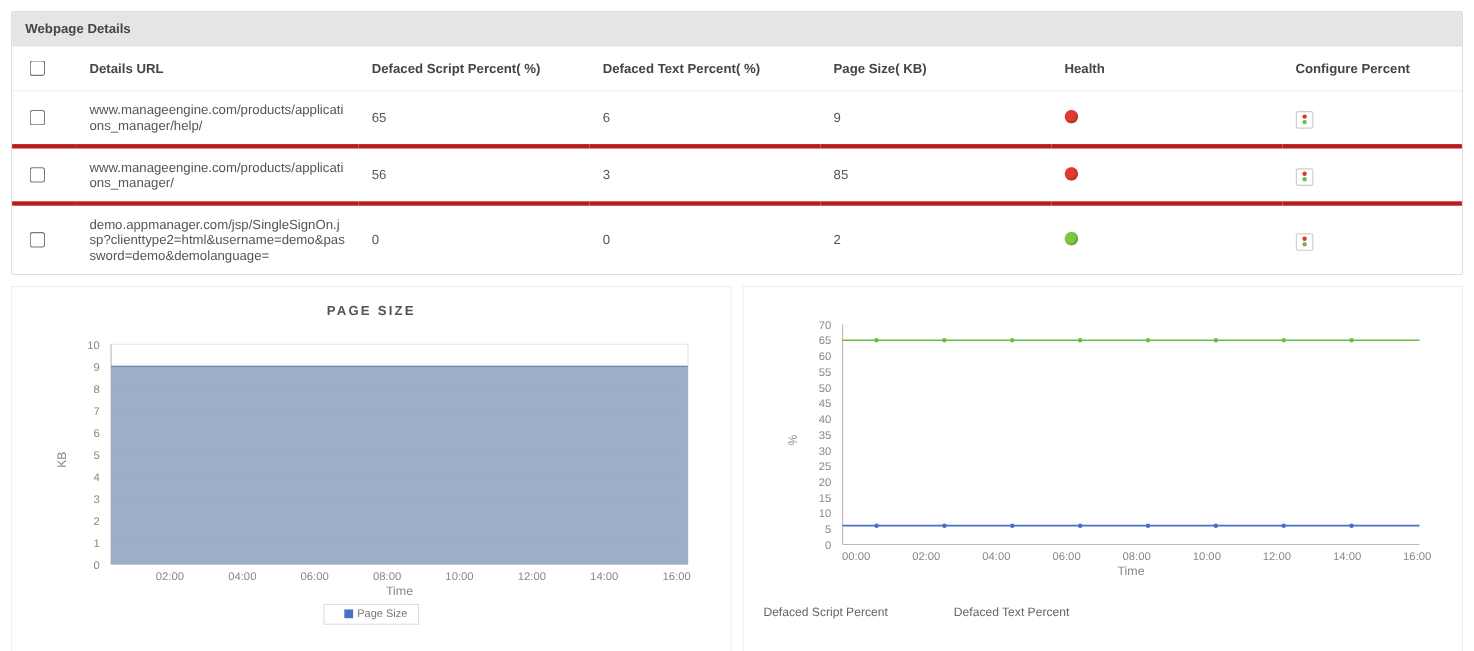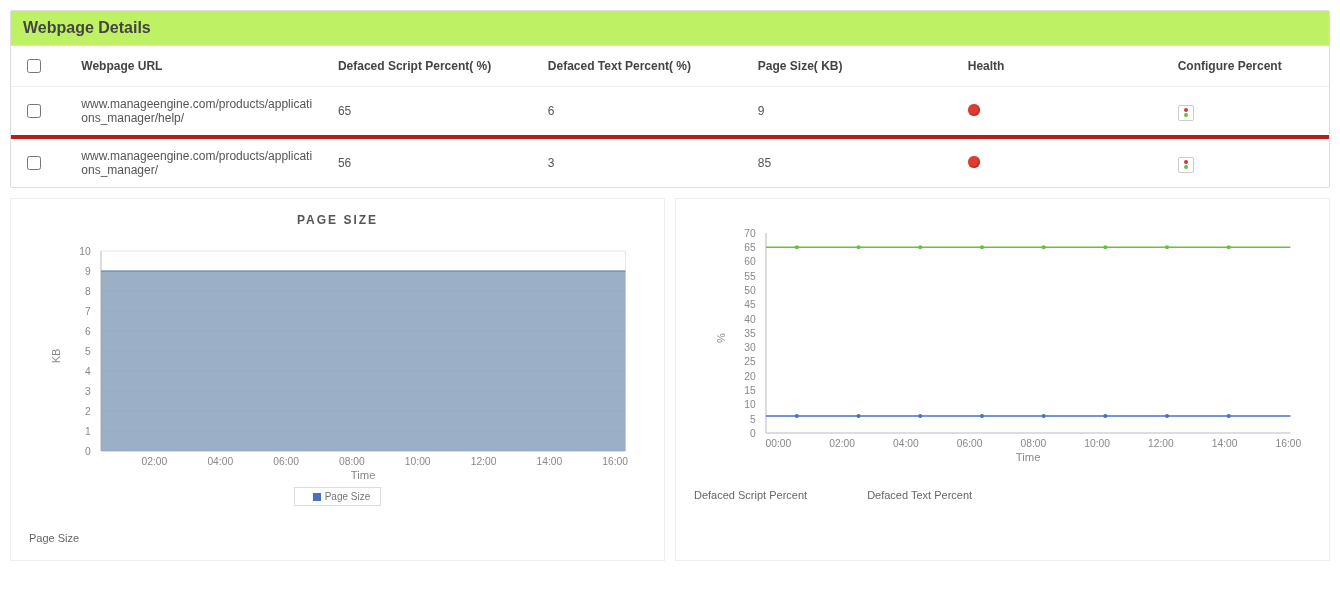--- a/index.html
+++ b/index.html
@@ -10,25 +10,25 @@
     font-size: 12px;
     color: #333;
     background: #fff;
   }
   .panel {
     border: 1px solid #ddd;
     border-radius: 2px;
     margin-bottom: 10px;
   }
   .panel-header {
-    background: #bef264;
+    background: #e5e5e5;
     border-bottom: 1px solid #ddd;
     padding: 8px 12px;
     font-weight: bold;
-    font-size: 16px;
+    font-size: 12px;
     color: #444;
   }
   table.data {
     width: 100%;
     border-collapse: collapse;
   }
   table.data th, table.data td {
     padding: 10px 12px;
     text-align: left;
     vertical-align: middle;
@@ -116,21 +116,21 @@
 <body>
 
 <div class="panel">
   <div class="panel-header">Webpage Details</div>
   <table class="data">
     <thead>
       <tr>
         <th class="col-check">
           <input type="checkbox" style="">
         </th>
-        <th class="col-url">Webpage URL</th>
+        <th class="col-url">Details URL</th>
         <th class="col-num">Defaced Script Percent( %)</th>
         <th class="col-num">Defaced Text Percent( %)</th>
         <th class="col-num">Page Size( KB)</th>
         <th class="col-health">Health</th>
         <th class="col-alarm">Configure Percent</th>
       </tr>
     </thead>
     <tbody>
       <tr>
         <td class="col-check"><input type="checkbox" style=""></td>
@@ -149,20 +149,32 @@
         <td class="col-url">www.manageengine.com/products/applications_manager/</td>
         <td>56</td>
         <td>3</td>
         <td>85</td>
         <td class="col-health"><span class="health-dot" style="background:#e23b2e"></span></td>
         <td class="col-alarm"><span class="alarm-btn">
               <span class="a-dot a-red"></span>
               <span class="a-dot a-green"></span>
             </span></td>
       </tr>
+      <tr>
+        <td class="col-check"><input type="checkbox" style=""></td>
+        <td class="col-url">demo.appmanager.com/jsp/SingleSignOn.jsp?clienttype2=html&amp;username=demo&amp;password=demo&amp;demolanguage=</td>
+        <td>0</td>
+        <td>0</td>
+        <td>2</td>
+        <td class="col-health"><span class="health-dot" style="background:#7cc93e"></span></td>
+        <td class="col-alarm"><span class="alarm-btn">
+              <span class="a-dot a-red"></span>
+              <span class="a-dot a-green"></span>
+            </span></td>
+      </tr>
     </tbody>
   </table>
 </div>
 
 <div class="chart-row">
 
   <div class="chart-panel">
     <div class="chart-title">PAGE SIZE</div>
     <div class="chart-wrap">
       <svg class="chart" viewBox="0 0 600 250" preserveAspectRatio="none">

